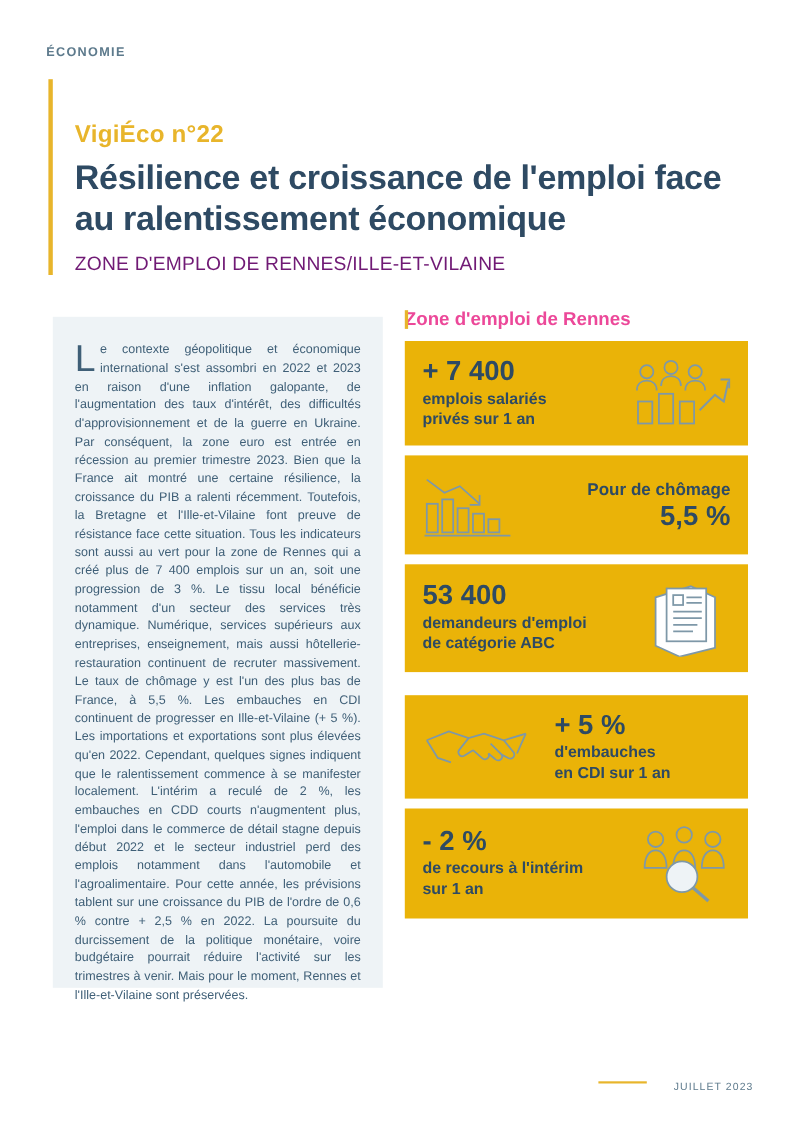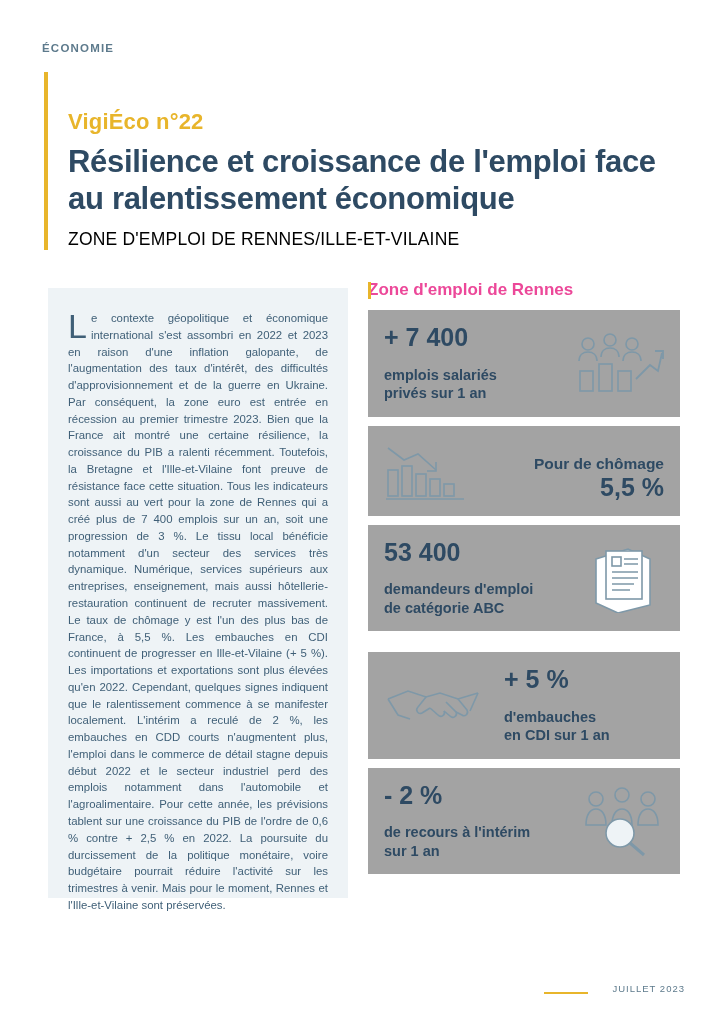--- a/index.html
+++ b/index.html
@@ -49,21 +49,21 @@
   .main-title {
     font-size: 31px;
     line-height: 1.2;
     font-weight: bold;
     color: #2e4a63;
     letter-spacing: -0.3px;
   }
   .subtitle {
     margin-top: 12px;
     font-size: 17.5px;
-    color: #000000;
+    color: #701a75;
     letter-spacing: 0.2px;
   }
 
   
   .article {
     position: absolute;
     left: 48px; top: 288px;
     width: 300px; height: 610px;
     background: #eef3f6;
     padding: 22px 20px 20px 20px;
@@ -98,42 +98,42 @@
     margin-bottom: 10px;
   }
   .section-head::before {
     content: "";
     position: absolute;
     left: 0; top: 2px;
     width: 3px; height: 17px;
     background: #e8b52b;
   }
   .card {
-    background: #a3a3a3;
+    background: #eab308;
     margin-bottom: 9px;
     padding: 14px 16px;
     display: flex;
     align-items: center;
     position: relative;
     min-height: 86px;
   }
   .card .txt { flex: 1 1 auto; }
   .card .art { flex: 0 0 auto; }
   .big {
     font-size: 25px;
     font-weight: bold;
     color: #2e4a63;
     line-height: 1.1;
   }
   .lbl {
     font-size: 14.5px;
     font-weight: bold;
     color: #2e4a63;
     line-height: 1.28;
-    margin-top: 14px;
+    margin-top: 2px;
   }
   .card.right-align { text-align: right; }
   .card.right-align .txt { order: 2; }
   .card.right-align .art { order: 1; }
 
   .spacer { height: 12px; }
 
   
   .logo {
     position: absolute;
@@ -154,21 +154,21 @@
     color: #8aa3b4;
     margin-top: 1px;
   }
   .footer-date {
     position: absolute;
     right: 42px; bottom: 30px;
     font-size: 9.5px;
     letter-spacing: 1px;
     color: #5d7a8c;
     display: flex;
-    align-items: flex-end;
+    align-items: flex-start;
     gap: 24px;
   }
   .footer-rule {
     display: inline-block;
     width: 44px; height: 2px;
     background: #e8b52b;
   }
   svg { display: block; }
 </style>
 </head>

